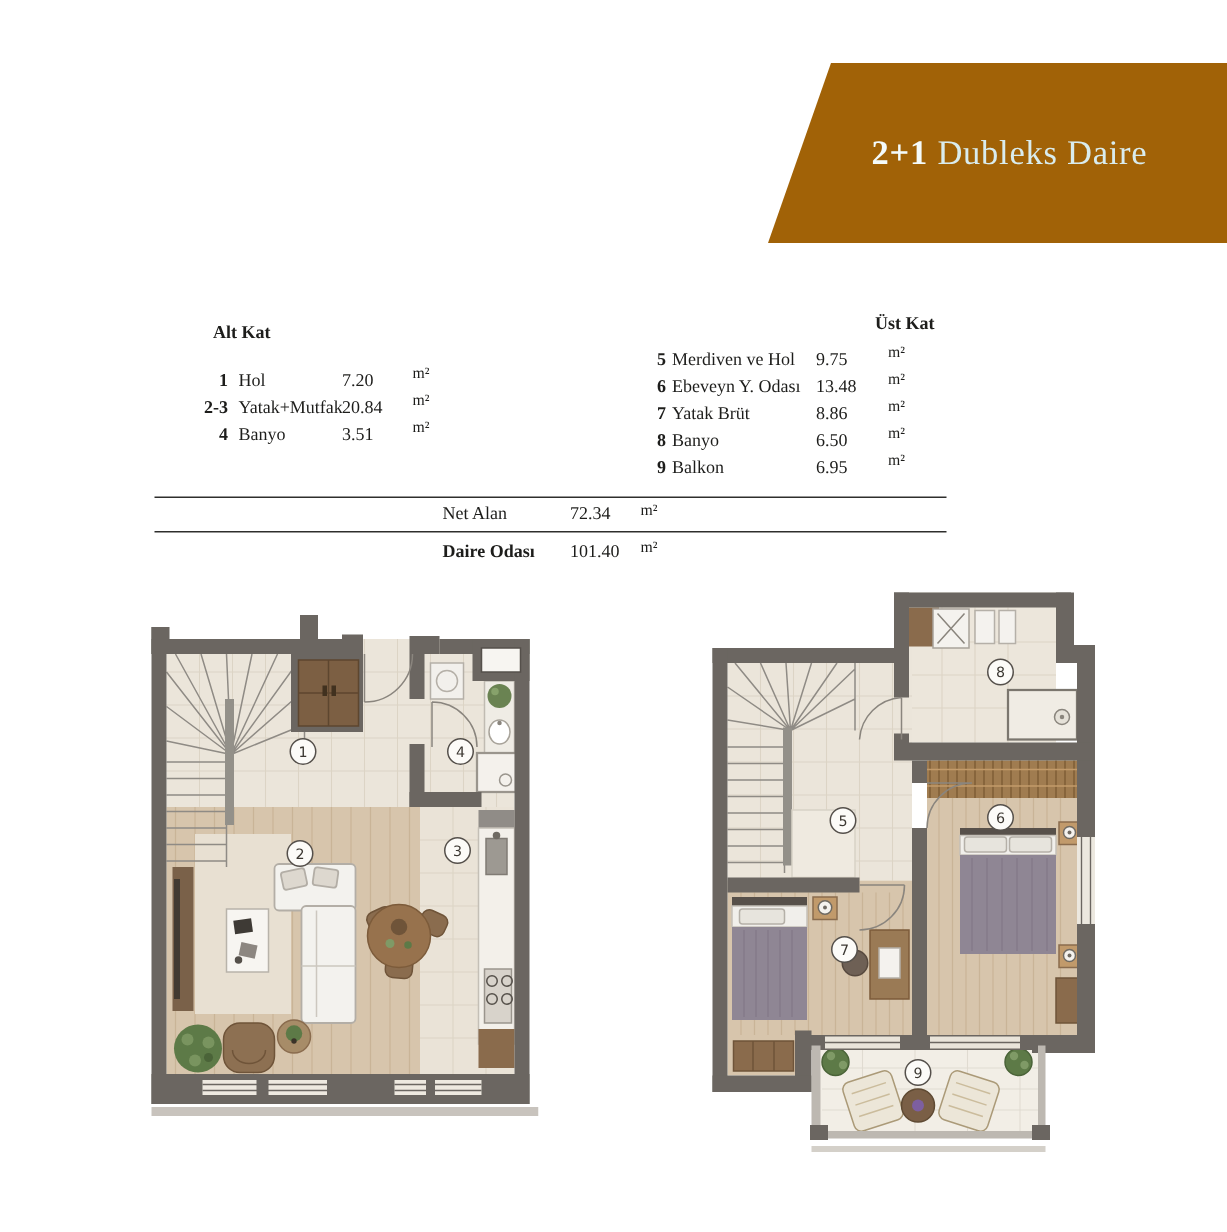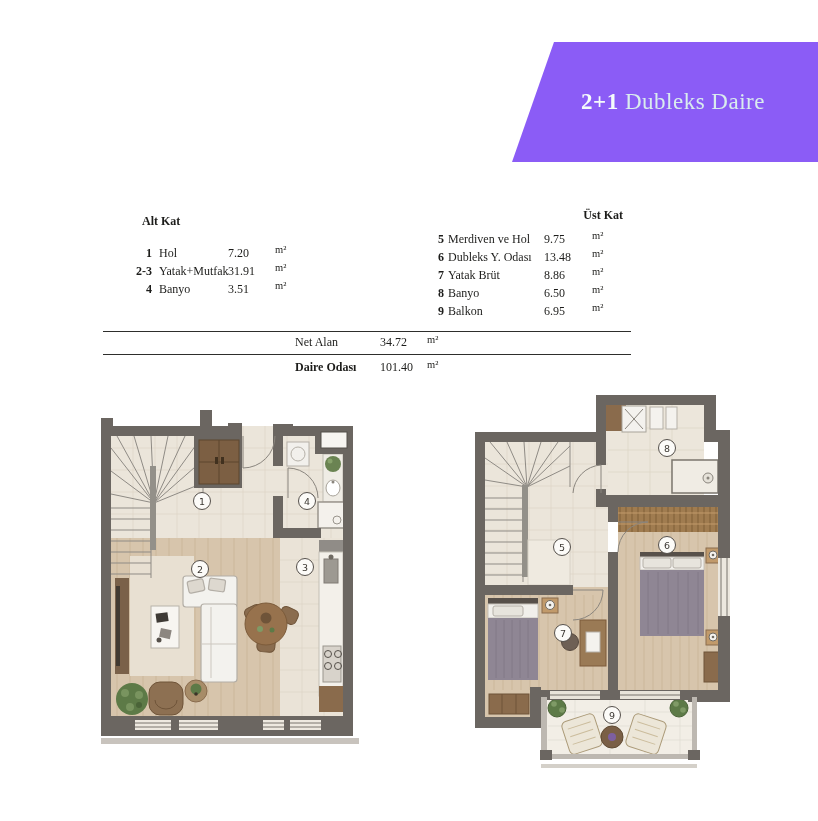--- a/index.html
+++ b/index.html
@@ -1,21 +1,21 @@
 <!DOCTYPE html>
 <html><head>
 <meta charset="utf-8">
 <style>
   html,body{margin:0;padding:0;background:#ffffff;}
   #stage{position:relative;width:818px;height:821px;background:#ffffff;overflow:hidden;
          font-family:"Liberation Serif", serif;color:#1d1d1b;}
 
   
   .banner{position:absolute;left:500px;top:42px;width:318px;height:120px;
-          background:#8b5cf6;
+          background:#a16207;
           clip-path:polygon(54px 0,318px 0,318px 120px,12px 120px);}
   .banner-inner{position:absolute;inset:0;display:flex;align-items:center;justify-content:center;
           padding-left:28px;}
   .banner-title{font-size:23px;letter-spacing:.5px;color:#d9ecee;}
   .banner-title b{color:#f4fbfb;font-weight:bold;}
 
   
   .rtable{position:absolute;font-size:12px;}
   .rtable .t-head{font-weight:bold;font-size:12px;}
   .t-row{display:grid;line-height:18px;}
@@ -58,42 +58,42 @@
     <div class="t-head">Alt Kat</div>
     <div class="t-row">
       <span class="c-no">1</span>
       <span class="c-name">Hol</span>
       <span class="c-val">7.20</span>
       <span class="c-unit">m²</span>
     </div>
     <div class="t-row">
       <span class="c-no">2-3</span>
       <span class="c-name">Yatak+Mutfak</span>
-      <span class="c-val">31.91</span>
+      <span class="c-val">20.84</span>
       <span class="c-unit">m²</span>
     </div>
     <div class="t-row">
       <span class="c-no">4</span>
       <span class="c-name">Banyo</span>
       <span class="c-val">3.51</span>
       <span class="c-unit">m²</span>
     </div>
   </div>
 
   <div class="rtable ust-table">
     <div class="t-head">Üst Kat</div>
     <div class="t-row">
       <span class="c-no">5</span>
       <span class="c-name">Merdiven ve Hol</span>
       <span class="c-val">9.75</span>
       <span class="c-unit">m²</span>
     </div>
     <div class="t-row">
       <span class="c-no">6</span>
-      <span class="c-name">Dubleks Y. Odası</span>
+      <span class="c-name">Ebeveyn Y. Odası</span>
       <span class="c-val">13.48</span>
       <span class="c-unit">m²</span>
     </div>
     <div class="t-row">
       <span class="c-no">7</span>
       <span class="c-name">Yatak Brüt</span>
       <span class="c-val">8.86</span>
       <span class="c-unit">m²</span>
     </div>
     <div class="t-row">
@@ -106,21 +106,21 @@
       <span class="c-no">9</span>
       <span class="c-name">Balkon</span>
       <span class="c-val">6.95</span>
       <span class="c-unit">m²</span>
     </div>
   </div>
 
   <div class="hline" style="top:331px"></div>
   <div class="sum-row" style="top:335px">
     <span class="sum-label">Net Alan</span>
-    <span class="sum-val">34.72</span>
+    <span class="sum-val">72.34</span>
     <span class="sum-unit">m²</span>
   </div>
   <div class="hline" style="top:354px"></div>
   <div class="sum-row" style="top:360px">
     <span class="sum-label bold">Daire Odası</span>
     <span class="sum-val">101.40</span>
     <span class="sum-unit">m²</span>
   </div>
 
   <svg class="plan" style="left:97px;top:408px" width="262" height="338" viewBox="0 0 262 338">

